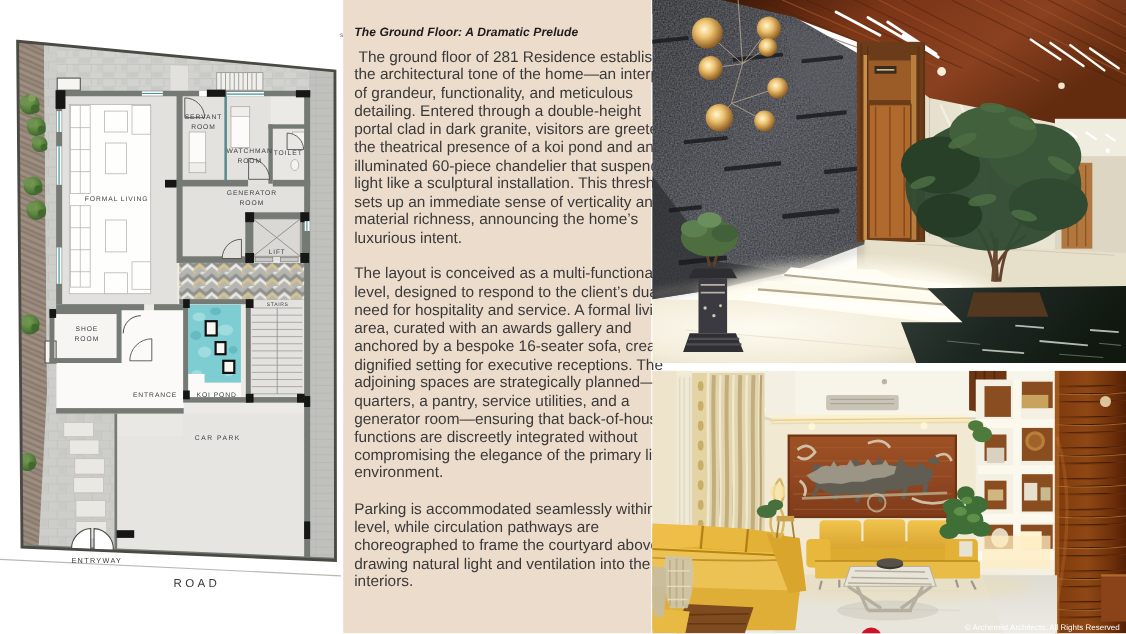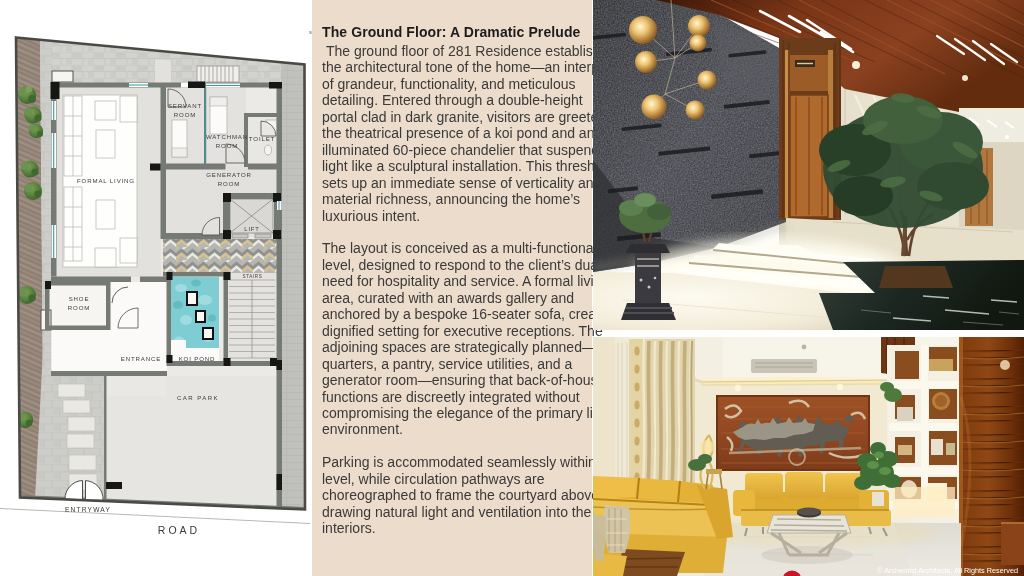--- a/index.html
+++ b/index.html
@@ -334,21 +334,21 @@
 
 <text x="88" y="511.5" font-size="6.6" letter-spacing="1.2" fill="#3b3a37" text-anchor="middle" font-family="Liberation Sans, sans-serif">ENTRYWAY</text>
 
 <text x="179" y="534" font-size="10.5" letter-spacing="3" fill="#3b3a37" text-anchor="middle" font-family="Liberation Sans, sans-serif">ROAD</text>
 
 <text x="309" y="34" font-size="6" fill="#6b6b66" font-family="Liberation Sans, sans-serif">s</text>
 </svg>
 
 <div class="abs" style="left:312px;top:0;width:280px;height:576px;background:#ecdccb;"></div>
 
-<div class="abs" style="left:322px;top:24px;width:266px;font-size:14px;font-weight:bold;color:#1c1c1c;letter-spacing:0.1px;">The Ground Floor: A Dramatic Prelude</div>
+<div class="abs" style="left:322px;top:24px;width:266px;font-size:11px;font-weight:bold;color:#1c1c1c;letter-spacing:0.1px;font-style:italic;">The Ground Floor: A Dramatic Prelude</div>
 
 <div class="abs" id="body1" style="left:322px;top:43px;width:266px;font-size:14px;line-height:16.45px;color:#3a3a3a;white-space:nowrap;">
 &nbsp;The ground floor of 281 Residence establishes<br>the architectural tone of the home—an interplay<br>of grandeur, functionality, and meticulous<br>detailing. Entered through a double-height<br>portal clad in dark granite, visitors are greeted by<br>the theatrical presence of a koi pond and an<br>illuminated 60-piece chandelier that suspends<br>light like a sculptural installation. This threshold<br>sets up an immediate sense of verticality and<br>material richness, announcing the home’s<br>luxurious intent.<br><br>The layout is conceived as a multi-functional stilt<br>level, designed to respond to the client’s dual<br>need for hospitality and service. A formal living<br>area, curated with an awards gallery and<br>anchored by a bespoke 16-seater sofa, creates a<br>dignified setting for executive receptions. The<br>adjoining spaces are strategically planned—staff<br>quarters, a pantry, service utilities, and a<br>generator room—ensuring that back-of-house<br>functions are discreetly integrated without<br>compromising the elegance of the primary living<br>environment.<br><br>Parking is accommodated seamlessly within this<br>level, while circulation pathways are<br>choreographed to frame the courtyard above,<br>drawing natural light and ventilation into the<br>interiors.
 </div>
 
 <svg class="abs" style="left:593px;top:0" width="431" height="330" viewBox="0 0 431 330">
 <defs>
   <filter id="speck" x="0" y="0" width="100%" height="100%">
     <feTurbulence type="fractalNoise" baseFrequency="0.7" numOctaves="2" result="n"></feTurbulence>
     <feColorMatrix in="n" type="matrix" values="0 0 0 0 0.72 0 0 0 0 0.72 0 0 0 0 0.74 0 0 0 0.55 -0.08" result="sp"></feColorMatrix>

